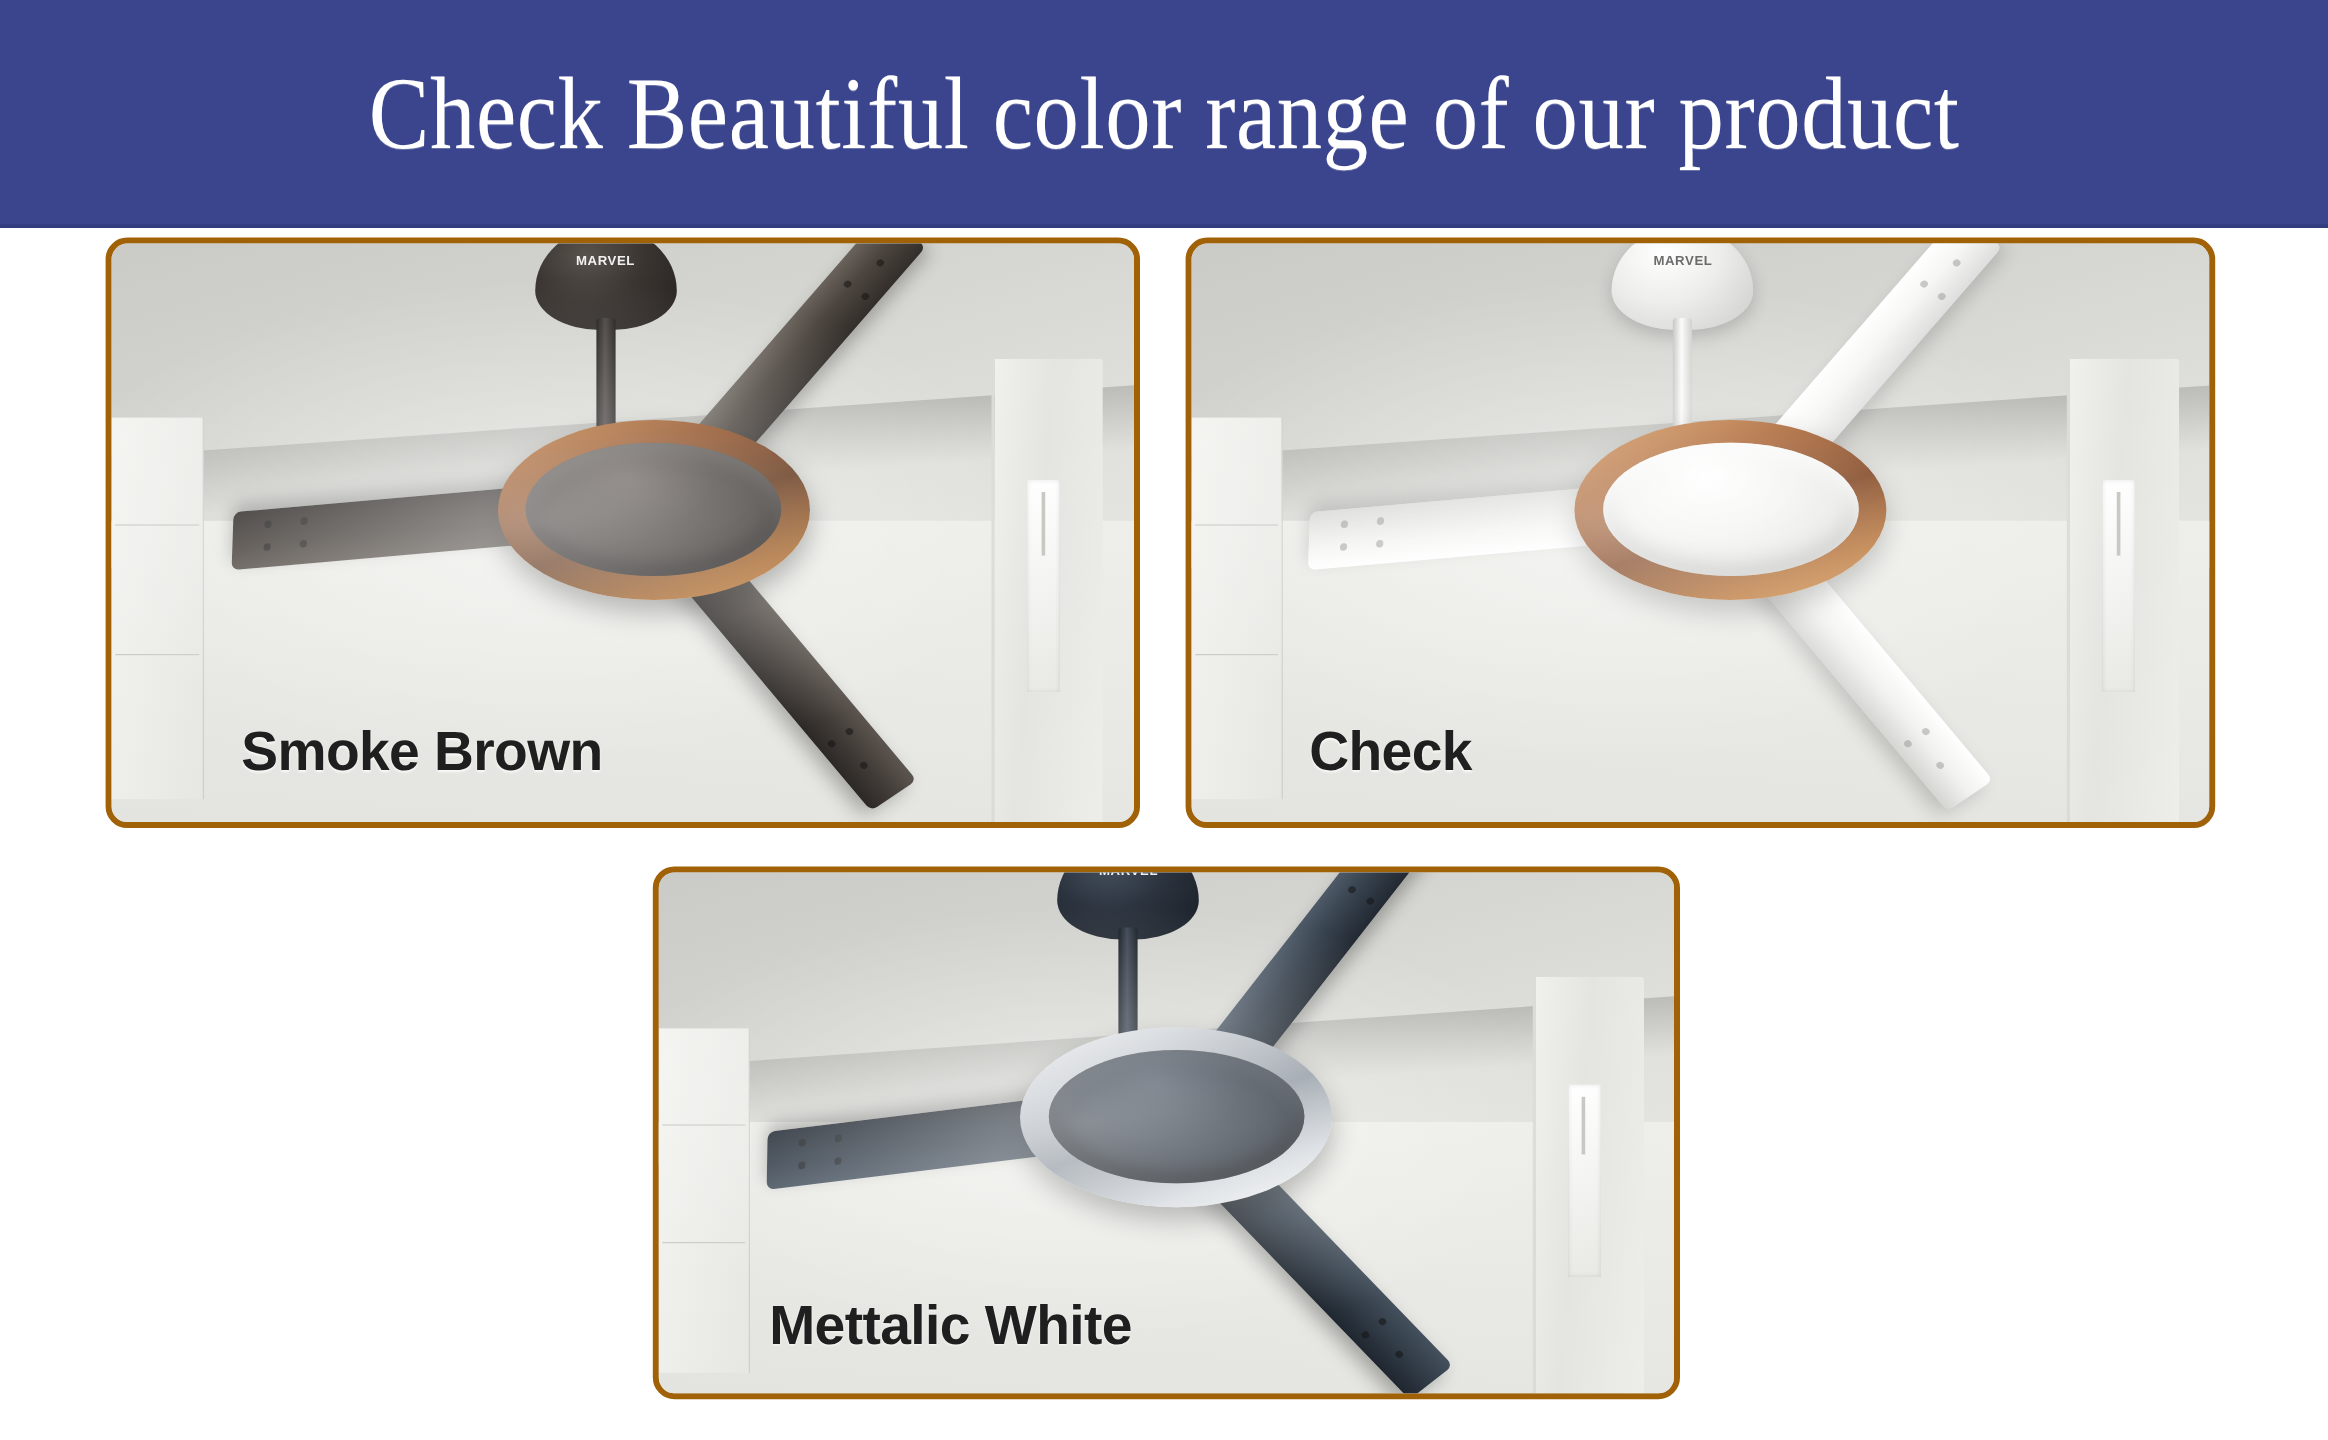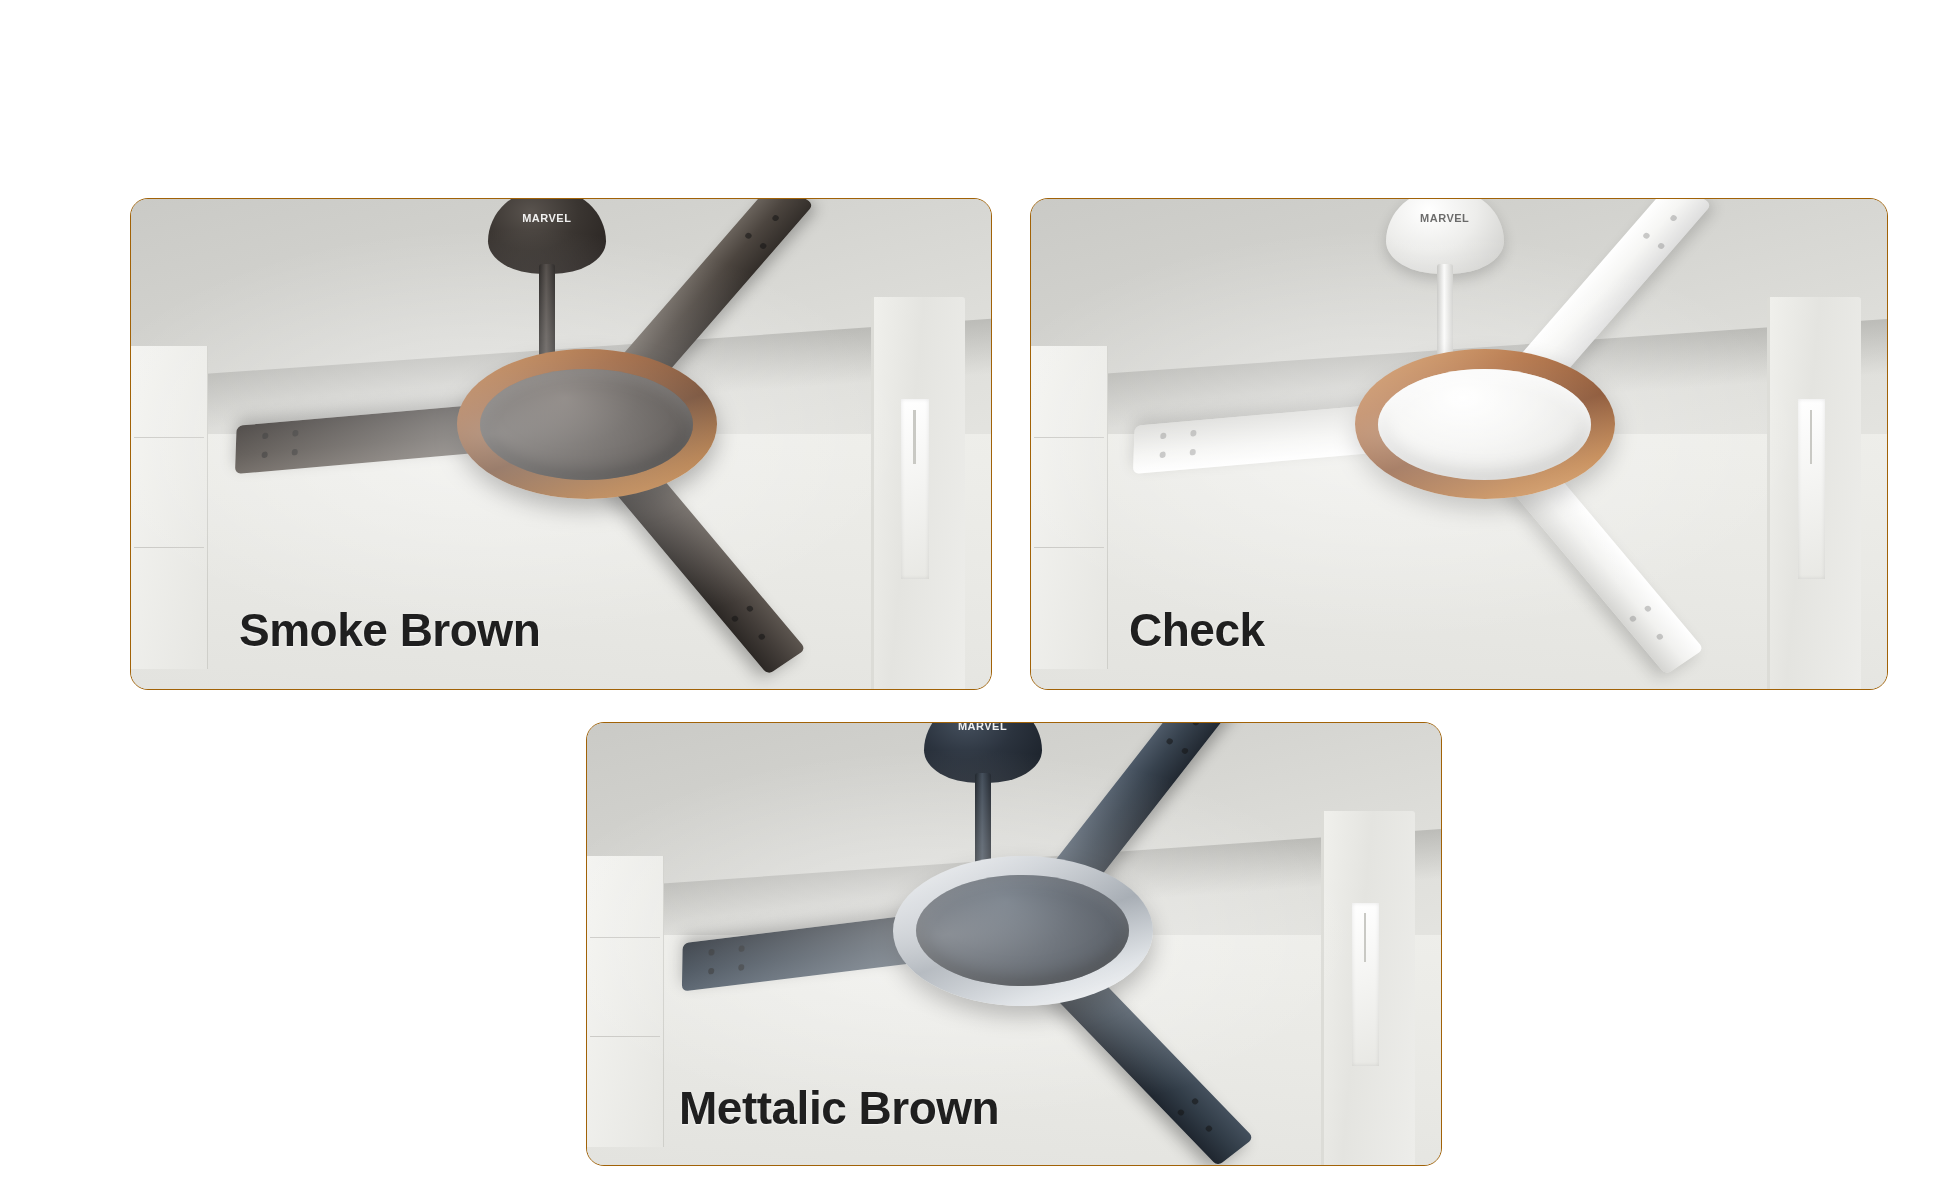--- a/index.html
+++ b/index.html
@@ -50,25 +50,24 @@
   .cards {
     position: absolute;
     left: 0;
     top: 190px;
     width: 1940px;
     height: 1010px;
   }
 
   .card {
     position: absolute;
-    border: 1px solid #a16207;
+    border: 5px solid #a16207;
     border-radius: 18px;
     overflow: hidden;
     background: #d9d9d4;
-    margin-left: 42px;
   }
 
   .card-1 { left: 88px;  top: 8px;   width: 862px; height: 492px; }
   .card-2 { left: 988px; top: 8px;   width: 858px; height: 492px; }
   .card-3 { left: 544px; top: 532px; width: 856px; height: 444px; }
 
   
   .scene {
     position: absolute;
     inset: 0;
@@ -251,20 +250,23 @@
     text-shadow: 0 1px 2px rgba(255,255,255,0.8);
   }
   .card-3 .color-label { left: 92px; bottom: 30px; }
   .card-2 .color-label { left: 98px; }
 </style>
 </head>
 <body>
 
 <div class="page">
 
+  <div class="banner">
+    <div class="banner-title">Check Beautiful color range of our product</div>
+  </div>
 
   <div class="cards">
 
     <div class="card card-1">
       <div class="scene">
         <div class="ceiling"></div>
         <div class="ceiling-edge"></div>
         <div class="wall"></div>
         <div class="cabinet"></div>
         <div class="doorframe">
@@ -418,17 +420,17 @@
             <div class="motor-ring" style="background:linear-gradient(160deg,#f2f4f6 0%,#c5cad0 25%,#8e969f 52%,#d4d9de 78%,#ffffff 100%);
                         box-shadow:0 10px 22px rgba(0,0,0,0.32);"></div>
             <div class="motor-face" style="background:radial-gradient(ellipse at 42% 24%, #3f4b59 0%, #2b3440 42%, #1a212a 100%);
                         box-shadow:inset 0 6px 16px rgba(255,255,255,0.14), inset 0 -8px 18px rgba(0,0,0,0.55);"></div>
           </div>
         </div>
 
         <div class="light"></div>
       </div>
 
-      <div class="color-label">Mettalic Brown</div>
+      <div class="color-label">Mettalic White</div>
     </div>
 
   </div>
 </div>
 
 </body></html>

